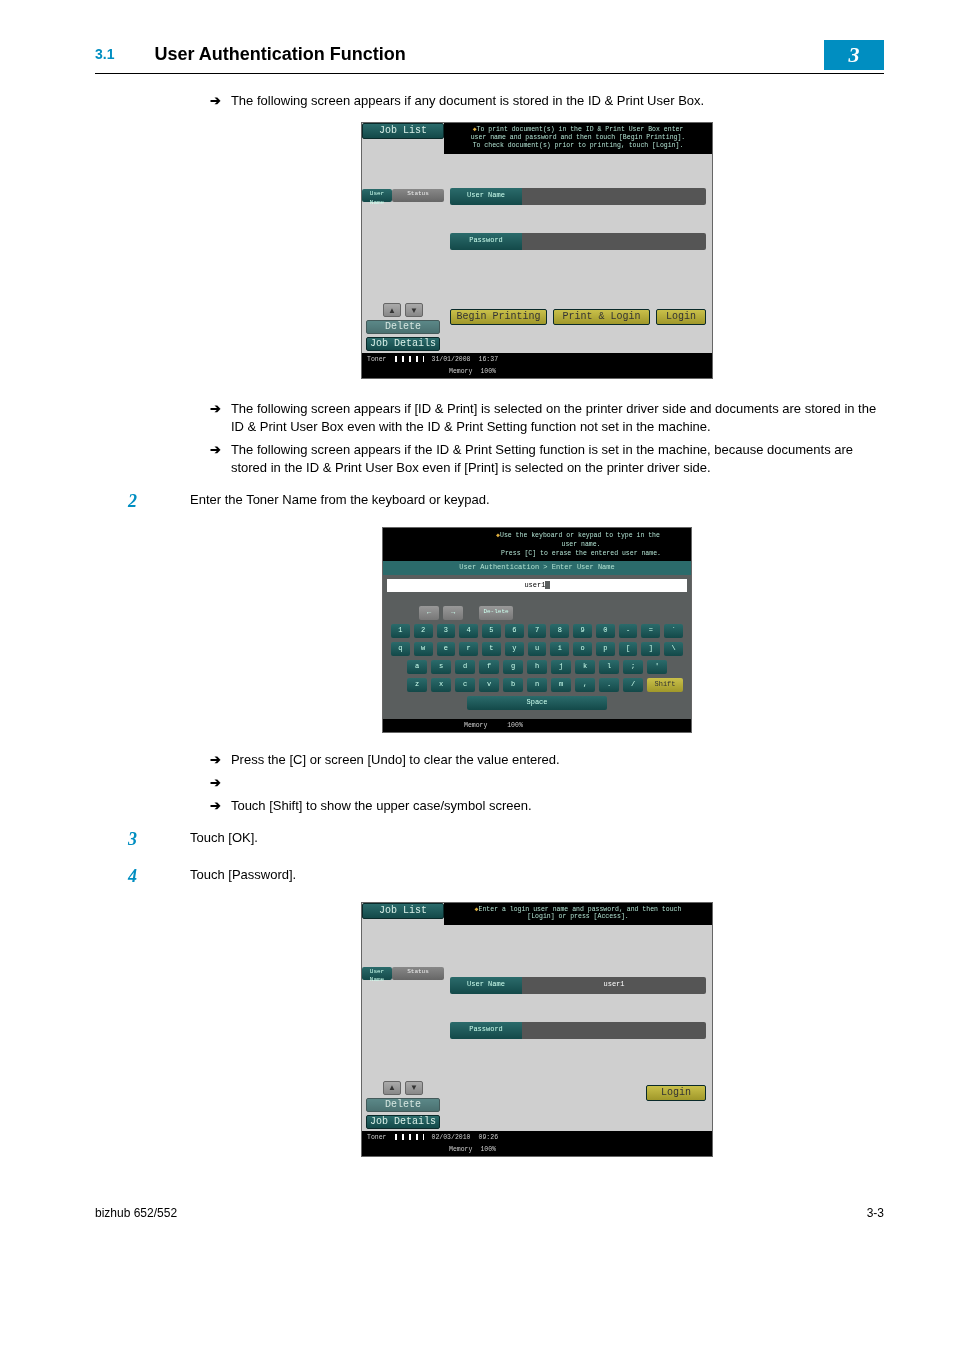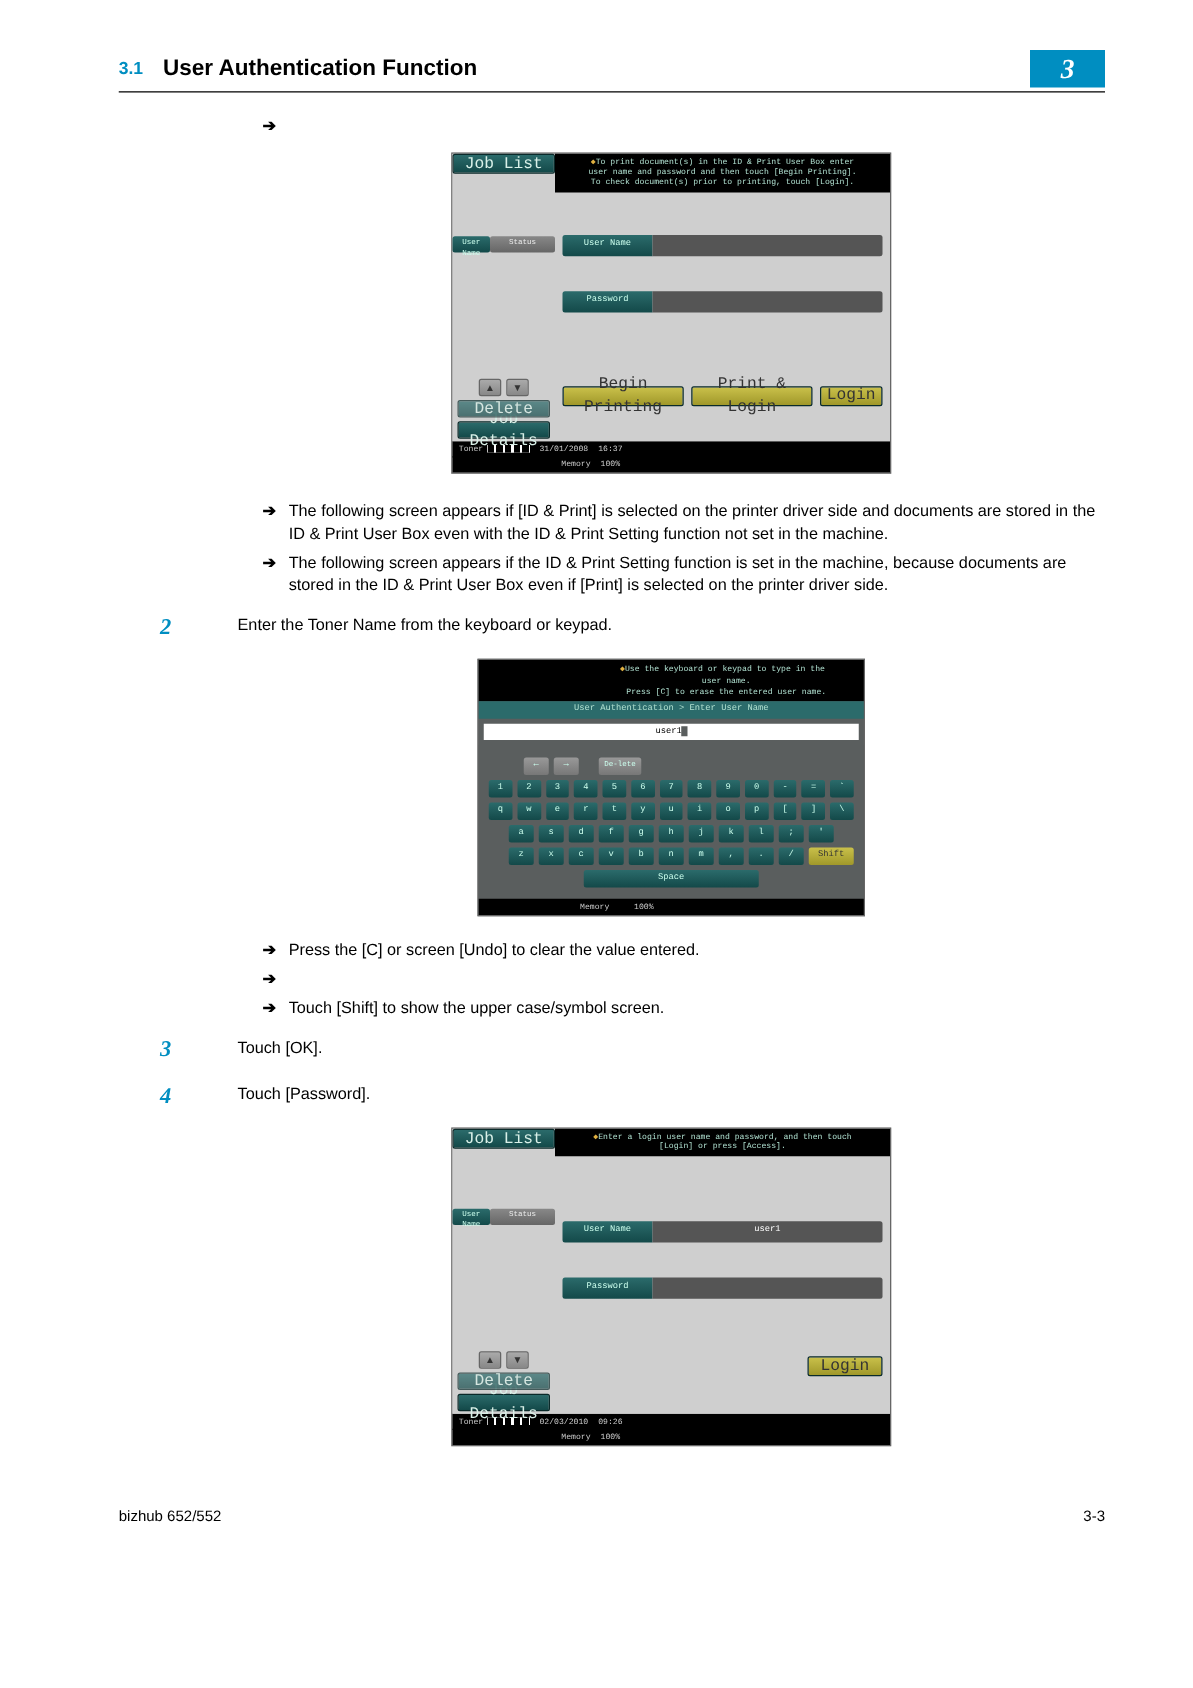--- a/index.html
+++ b/index.html
@@ -13,20 +13,21 @@
     line-height: 1.4;
     position: relative;
   }
   .page { padding: 40px 70px 30px 95px; }
   .header-row {
     display: flex;
     align-items: center;
     border-bottom: 1px solid #000;
     padding-bottom: 3px;
     margin-bottom: 18px;
+    gap: 24px;
   }
   .sec-num { color: #008EC1; font-weight: bold; font-size: 14px; margin-right: 16px; }
   .sec-title { font-weight: bold; font-size: 18px; flex: 1; }
   .chapter-badge {
     background: #008EC1;
     color: #fff;
     font-weight: bold;
     font-style: italic;
     font-size: 22px;
     width: 60px; height: 30px;
@@ -40,21 +41,21 @@
   .step-num { color: #008EC1; font-weight: bold; font-size: 18px; width: 62px; font-family: "Times New Roman", serif; font-style: italic; text-align: left; }
   .step-txt { flex: 1; padding-top: 2px; }
   .shot-wrap { text-align: center; margin: 12px 0 18px 0; }
   .shot { display: inline-block; border: 1px solid #666; background: #cfcfcf; }
   
   .panel { display: flex; width: 350px; }
   .p-left { width: 82px; background: #cfcfcf; position: relative; }
   .p-right { flex: 1; background: #cfcfcf; }
   .teal-btn {
     background: linear-gradient(#2b6b6b,#134949);
-    color: #d9f0e8; font-size: 13px;
+    color: #d9f0e8; font-size: 10px;
     border: 1px solid #0a2a2a; border-radius: 2px;
     display: flex; align-items: center; justify-content: center;
     font-family: "Courier New", monospace;
   }
   .hint-strip {
     background: #000; color: #b0e0d0;
     font-size: 6.5px; padding: 3px 5px 4px 5px;
     font-family: "Courier New", monospace;
     line-height: 1.2;
   }
@@ -114,20 +115,21 @@
 <div class="page">
   <div class="header-row">
     <span class="sec-num">3.1</span>
     <span class="sec-title">User Authentication Function</span>
     <span class="chapter-badge">3</span>
   </div>
 
   <div class="content">
     <div class="arrow-line">
       <span class="arrow-mark">➔</span>
+      <span>The following screen appears if any document is stored in the ID &amp; Print User Box.</span>
     </div>
 
     <div class="shot-wrap">
       <div class="shot">
         <div class="panel">
           <div class="p-left">
             <div class="teal-btn" style="height:16px;margin:0 0 2px 0;">Job List</div>
             <div style="height:48px;"></div>
             <div style="display:flex;">
               <div class="small-tab" style="position:static;width:30px;height:13px;">User Name</div>

